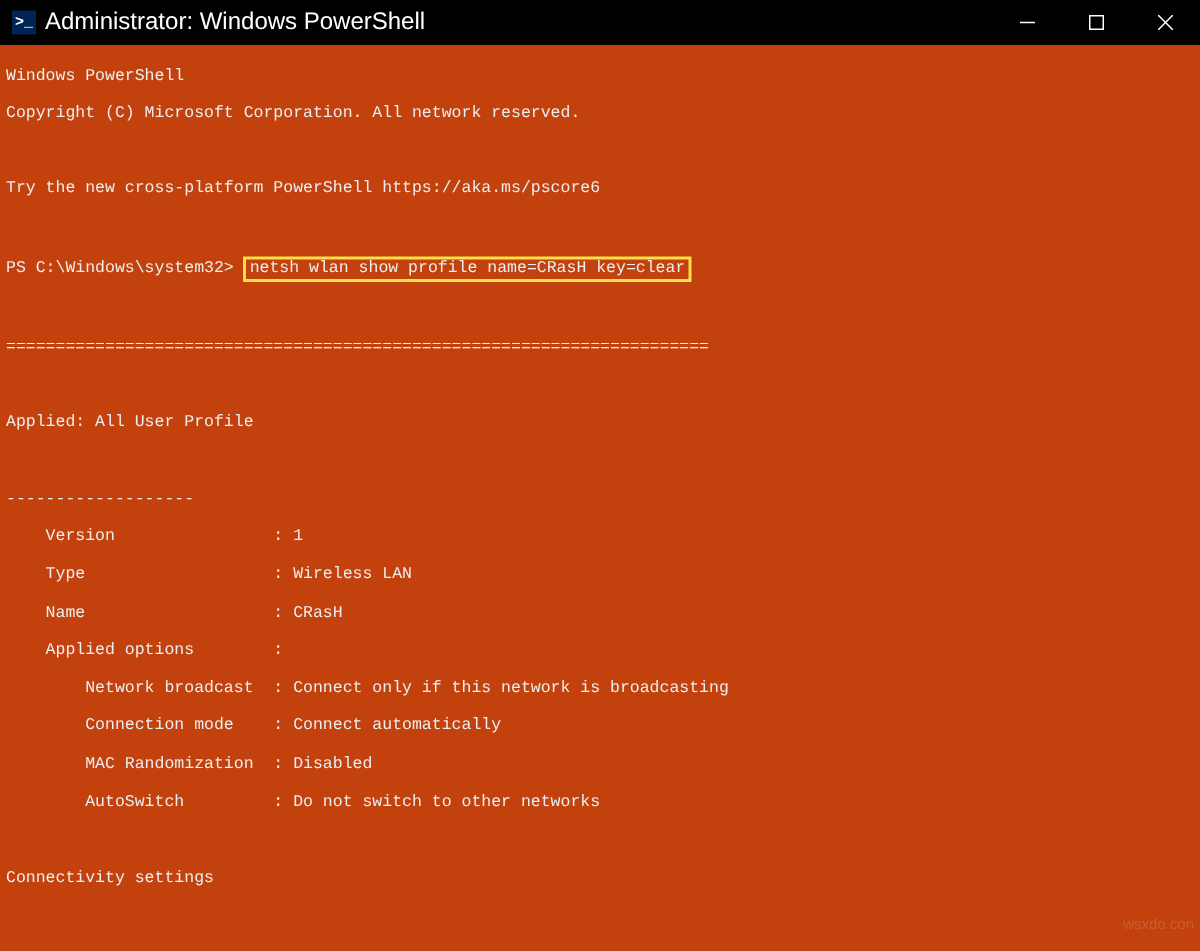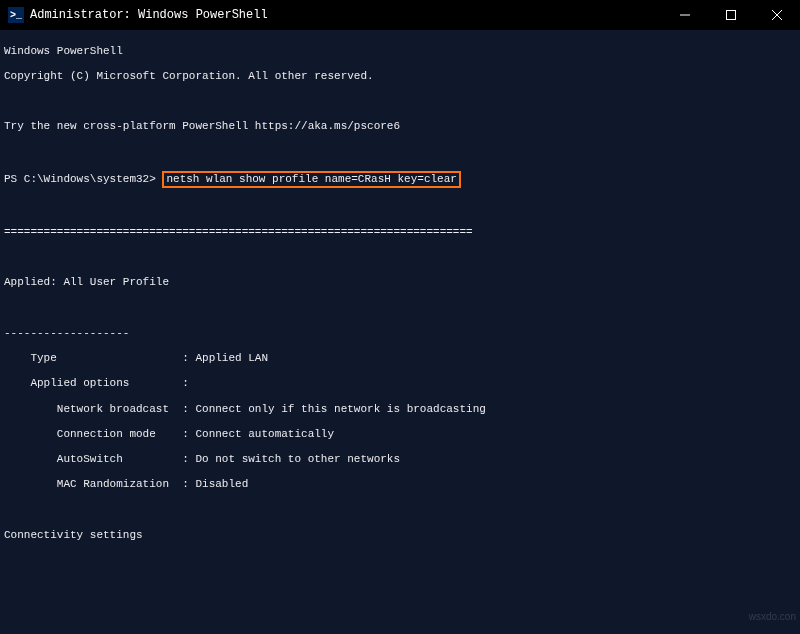--- a/index.html
+++ b/index.html
@@ -20,41 +20,41 @@
       color: #fff;
       padding-left: 8px;
     }
     .titlebar-left { display: flex; align-items: center; gap: 6px; }
     .titlebar-icon {
       width: 16px; height: 16px;
       background: #012456;
       display: flex; align-items: center; justify-content: center;
       color: #fff; font-size: 10px; font-weight: bold;
     }
-    .titlebar-title { font-size: 12px; font-family: Liberation Mono, monospace; }
+    .titlebar-title { font-size: 16px; font-family: Liberation Sans, sans-serif; }
     .titlebar-controls { display: flex; }
     .ctrl {
       width: 46px; height: 30px;
       display: flex; align-items: center; justify-content: center;
       font-family: 'Segoe UI', sans-serif;
     }
     .ctrl svg { stroke: #fff; stroke-width: 1; fill: none; }
     .terminal {
-      background: #0f172a;
+      background: #c2410c;
       color: #eeedf0;
       height: 604px;
       padding: 2px 4px;
       line-height: 1.15;
       white-space: pre;
       overflow: hidden;
       position: relative;
     }
     .line { white-space: pre; }
     .hl-red {
-      border: 2px solid #f97316;
+      border: 2px solid #fde047;
       display: inline-block;
       padding: 0 2px;
       line-height: 1.15;
     }
     .watermark {
       position: absolute;
       bottom: 12px;
       right: 4px;
       color: rgba(255,255,255,0.15);
       font-size: 10px;
@@ -84,37 +84,39 @@
       <svg width="10" height="10">
           <line x1="0" y1="0" x2="10" y2="10"></line>
           <line x1="10" y1="0" x2="0" y2="10"></line>
         </svg>
     </div>
   </div>
 </div>
 
 <div class="terminal">
 <div class="line">Windows PowerShell</div>
-<div class="line">Copyright (C) Microsoft Corporation. All other reserved.</div>
+<div class="line">Copyright (C) Microsoft Corporation. All network reserved.</div>
 <div class="line"> </div>
 <div class="line">Try the new cross-platform PowerShell https://aka.ms/pscore6</div>
 <div class="line"> </div>
 <div class="line"><span>PS C:\Windows\system32&gt; </span><span class="hl-red">netsh wlan show profile name=CRasH key=clear</span></div>
 <div class="line"> </div>
 <div class="line">=======================================================================</div>
 <div class="line"> </div>
 <div class="line">Applied: All User Profile</div>
 <div class="line"> </div>
 <div class="line">-------------------</div>
-<div class="line">    Type                   : Applied LAN</div>
+<div class="line">    Version                : 1</div>
+<div class="line">    Type                   : Wireless LAN</div>
+<div class="line">    Name                   : CRasH</div>
 <div class="line">    Applied options        :</div>
 <div class="line">        Network broadcast  : Connect only if this network is broadcasting</div>
 <div class="line">        Connection mode    : Connect automatically</div>
+<div class="line">        MAC Randomization  : Disabled</div>
 <div class="line">        AutoSwitch         : Do not switch to other networks</div>
-<div class="line">        MAC Randomization  : Disabled</div>
 <div class="line"> </div>
 <div class="line">Connectivity settings</div>
 
 
 
 
 
 
 
 

